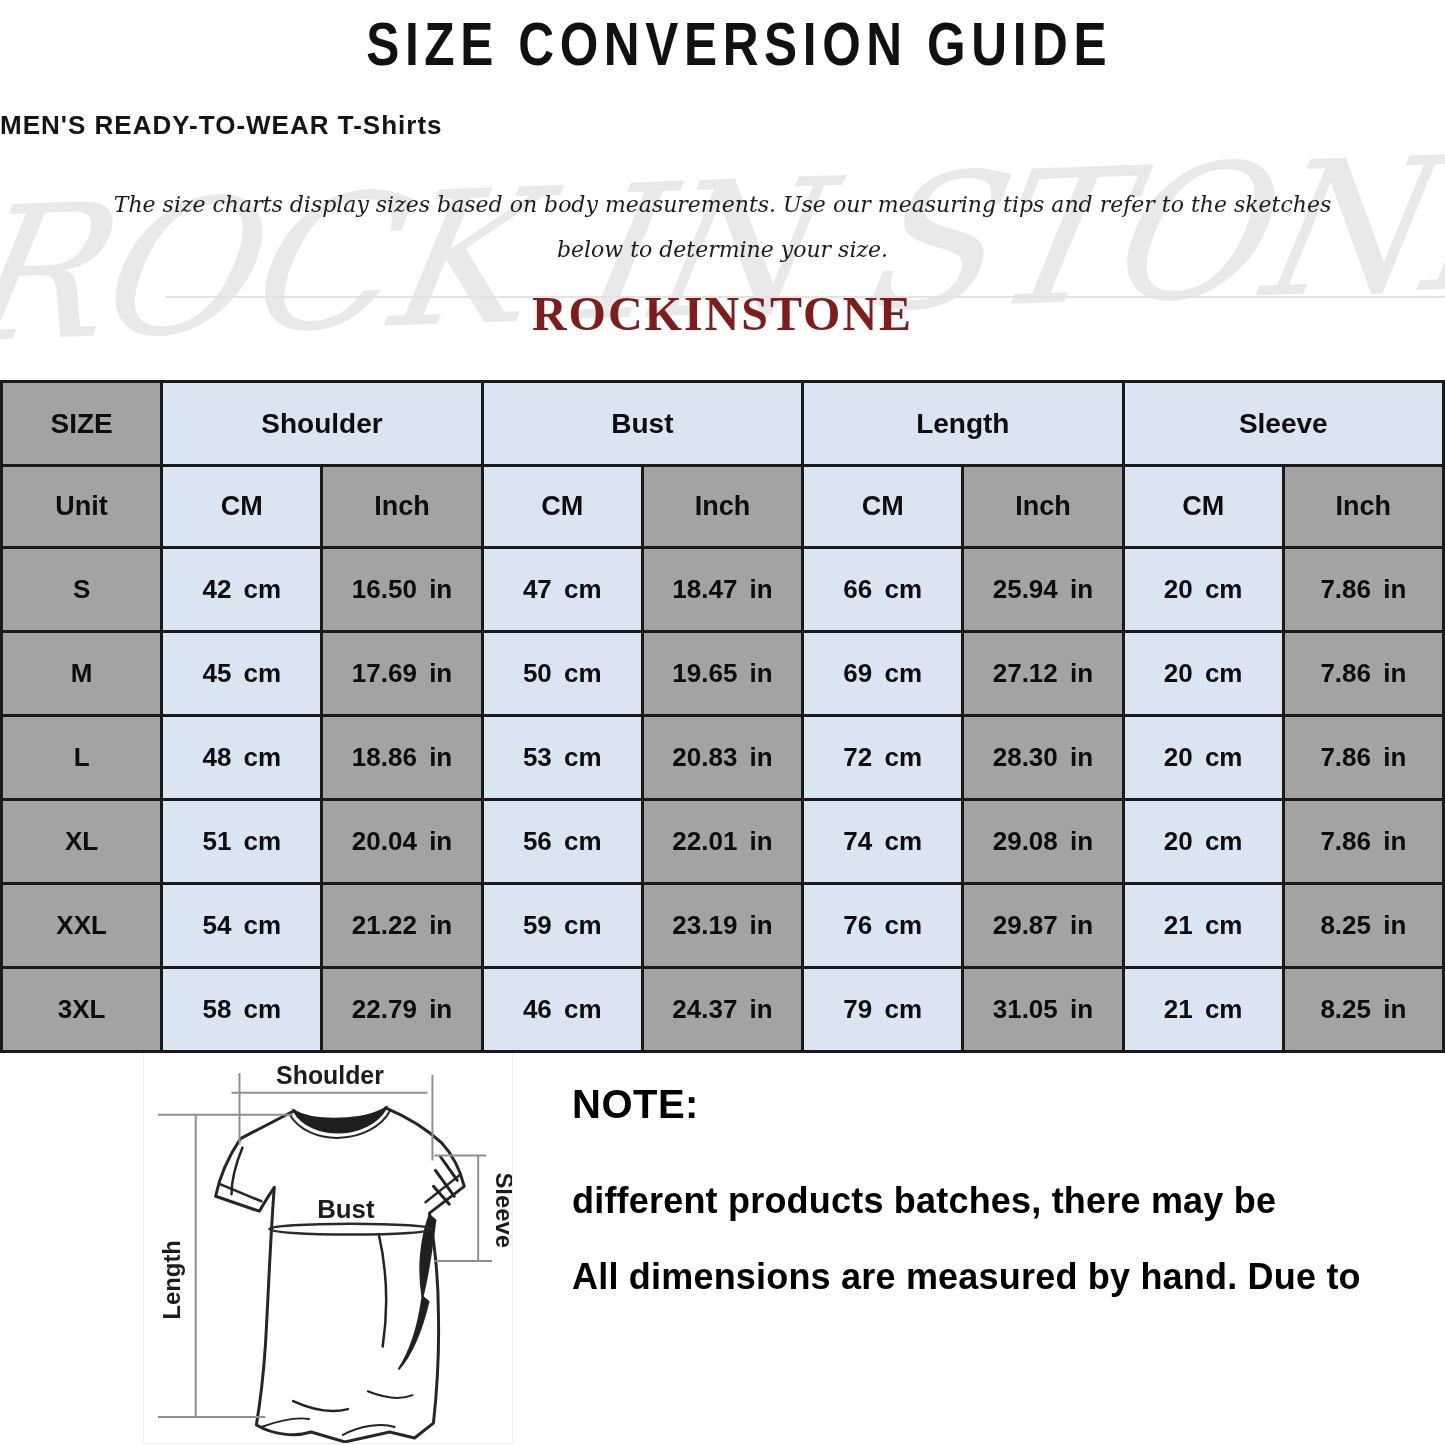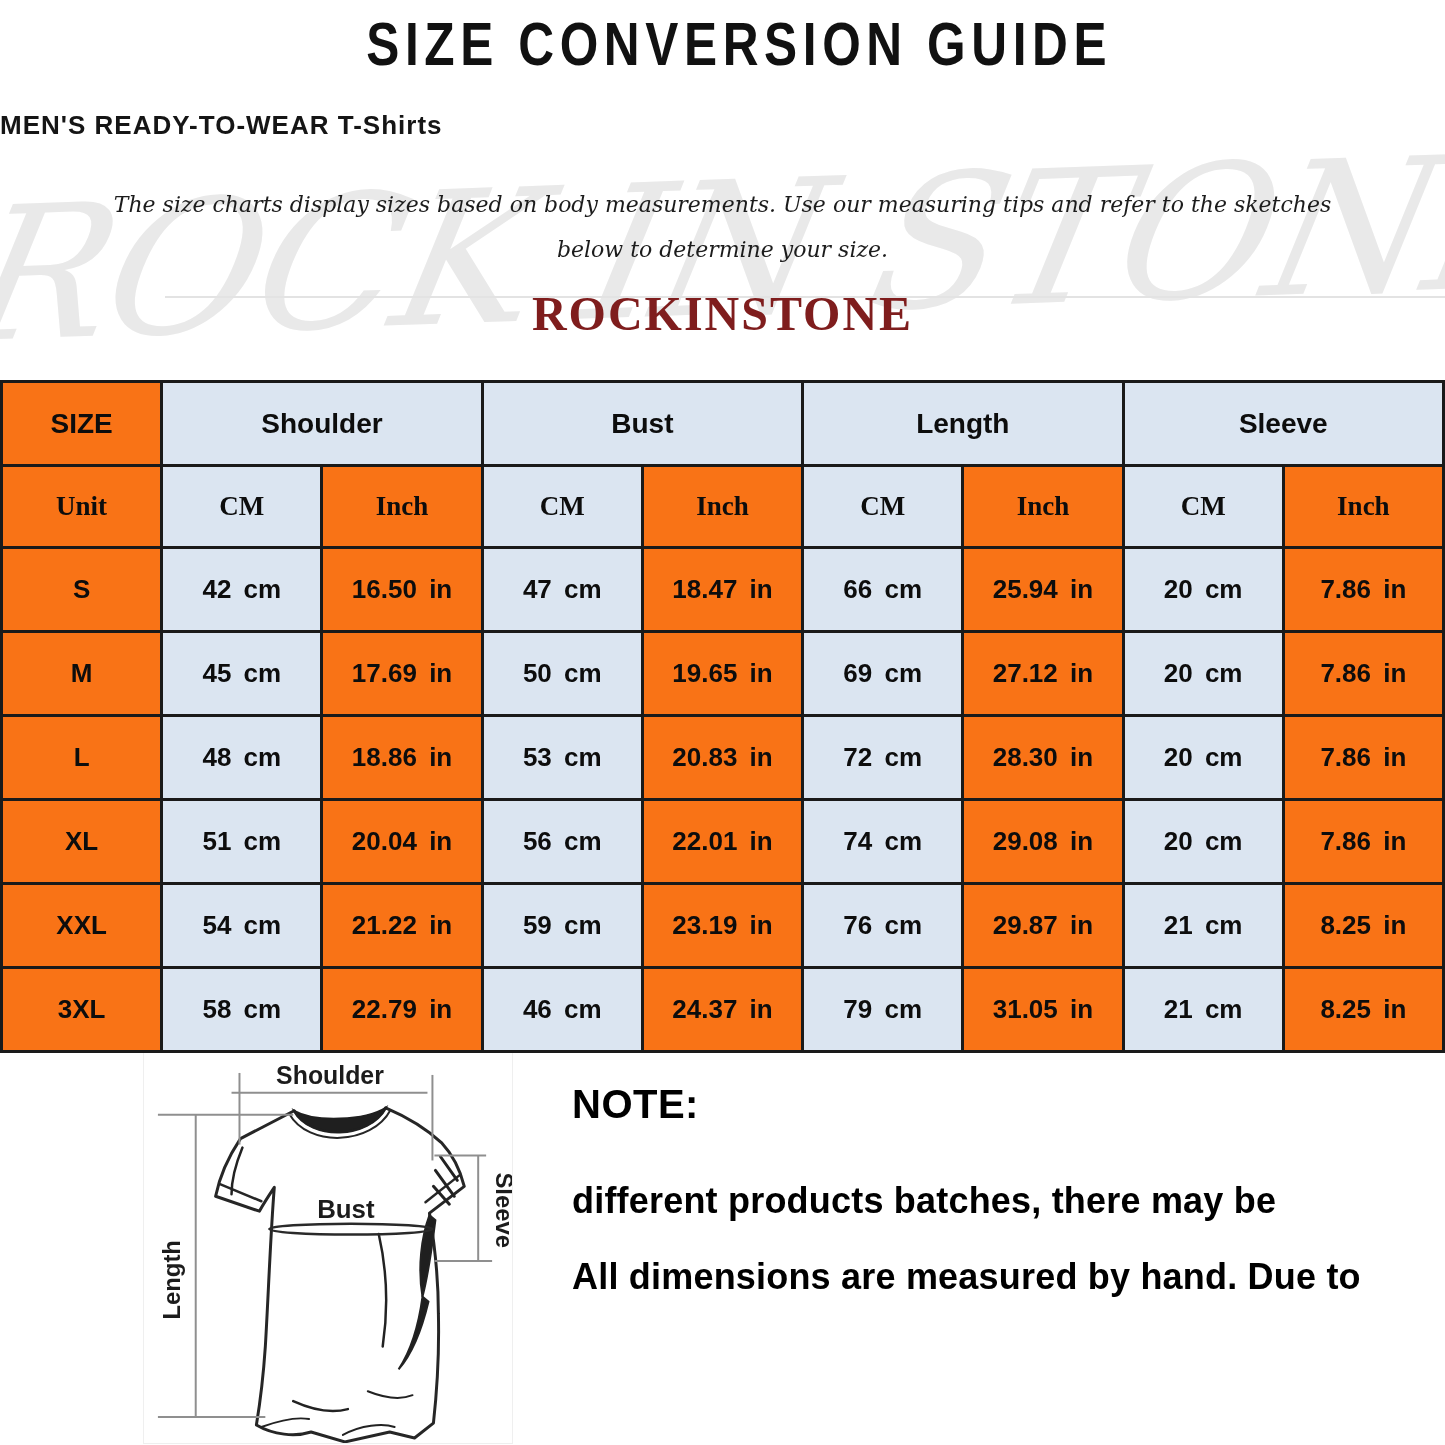--- a/index.html
+++ b/index.html
@@ -72,24 +72,24 @@
     background:#ffffff;
   }
   .size-table th,.size-table td{
     border:3px solid var(--border);
     text-align:center;vertical-align:middle;
     font-weight:700;color:#0d0d0d;
     padding:0;
     word-spacing:5px;
   }
   .size-table thead th{font-size:28px;height:84px;}
-  .size-table tr.unit-row td{font-size:27px;height:82px;font-family:Liberation Serif, serif;}
+  .size-table tr.unit-row td{font-size:27px;height:82px;}
   .size-table tbody tr.data-row td{font-size:26px;height:84px;}
   .c-blue{background:var(--blue);}
-  .c-white{background:#f97316;}
+  .c-white{background:#a3a3a3;}
 
   
   .sketch{
     position:absolute;top:1052px;left:143px;z-index:1;
     border:1px solid #efefef;
   }
   .sketch text{
     font-family:"Liberation Sans",sans-serif;
     fill:#1c1c1c;font-weight:700;
   }

